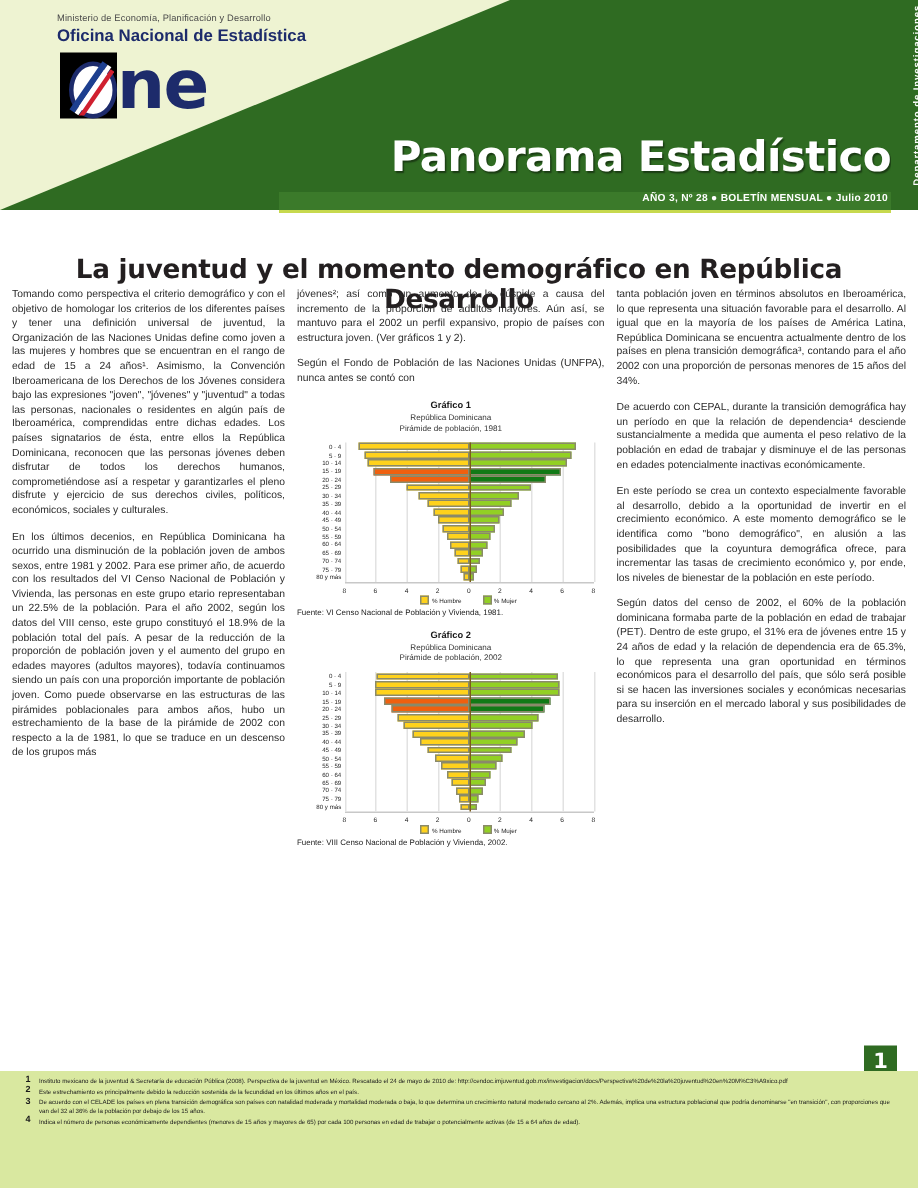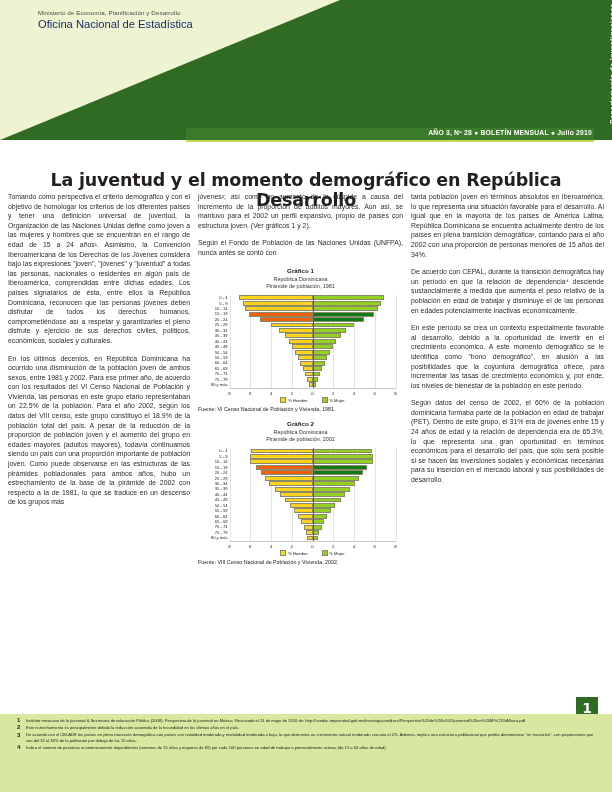--- a/index.html
+++ b/index.html
@@ -21,21 +21,21 @@
   .header-green-wedge{
     position:absolute;left:0;top:0;width:612px;height:140px;
   }
   .ministry-line{
     position:absolute;left:38px;top:9px;
     font-size:6.2px;color:#4a4a4a;letter-spacing:.1px;
     white-space:nowrap;
   }
   .office-line{
     position:absolute;left:38px;top:18px;
-    font-size:11.2px;font-weight:normal;color:#1d2b6b;
+    font-size:11.2px;font-weight:bold;color:#1d2b6b;
     white-space:nowrap;
   }
   
   .logo{
     position:absolute;left:40px;top:35px;width:120px;height:48px;
   }
   .logo-box{
     position:absolute;left:0;top:0;width:38px;height:44px;background:#000000;
   }
   .logo-o{
@@ -198,21 +198,32 @@
 <body>
 
 <div class="header">
   <svg class="header-green-wedge" viewBox="0 0 612 140" preserveAspectRatio="none">
     <polygon points="612,0 612,140 0,140 340,0" fill="#2f6b22"></polygon>
   </svg>
 
   <div class="ministry-line">Ministerio de Economía, Planificación y Desarrollo</div>
   <div class="office-line">Oficina Nacional de Estadística</div>
 
-
+  <div class="logo">
+    <div class="logo-box"></div>
+    <div class="logo-o"></div>
+    <svg class="logo-slash" viewBox="0 0 32 38">
+      <line x1="26" y1="3" x2="4" y2="35" stroke="#1d3f8f" stroke-width="4"></line>
+      <line x1="29" y1="5" x2="7" y2="37" stroke="#ffffff" stroke-width="3"></line>
+      <line x1="31" y1="8" x2="9" y2="40" stroke="#d0202f" stroke-width="3"></line>
+    </svg>
+    <div class="logo-ne">ne</div>
+  </div>
+
+  <div class="panorama">Panorama Estadístico</div>
 
   <div class="issue-bar"></div>
   <div class="issue-line">AÑO 3, Nº 28  ●  BOLETÍN MENSUAL  ●  Julio 2010</div>
 
   <div class="side-tab">
     <span>Departamento de Investigaciones</span>
   </div>
 </div>
 <div class="yellow-rule"></div>
 

